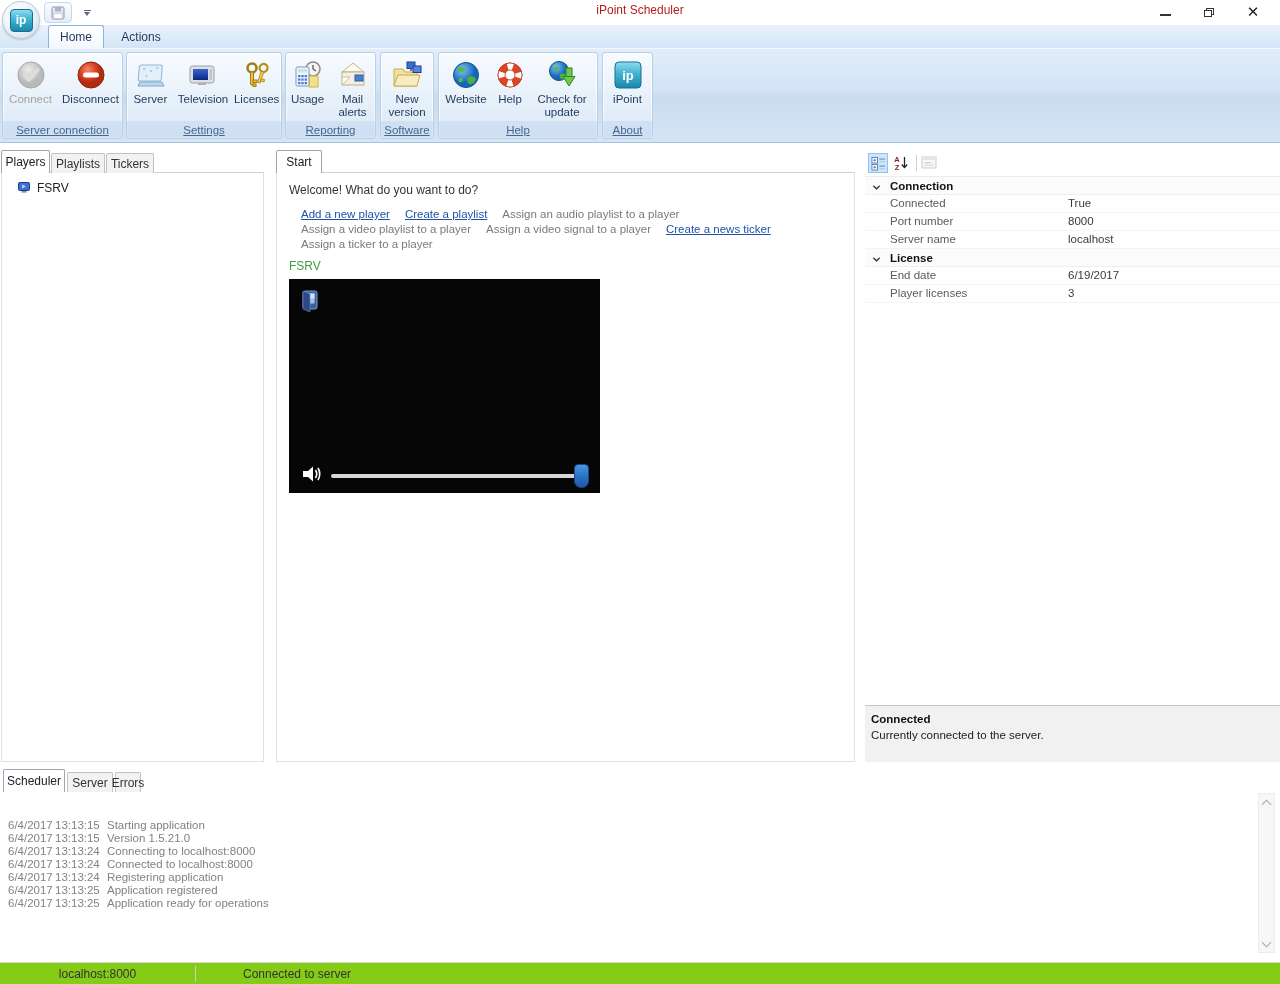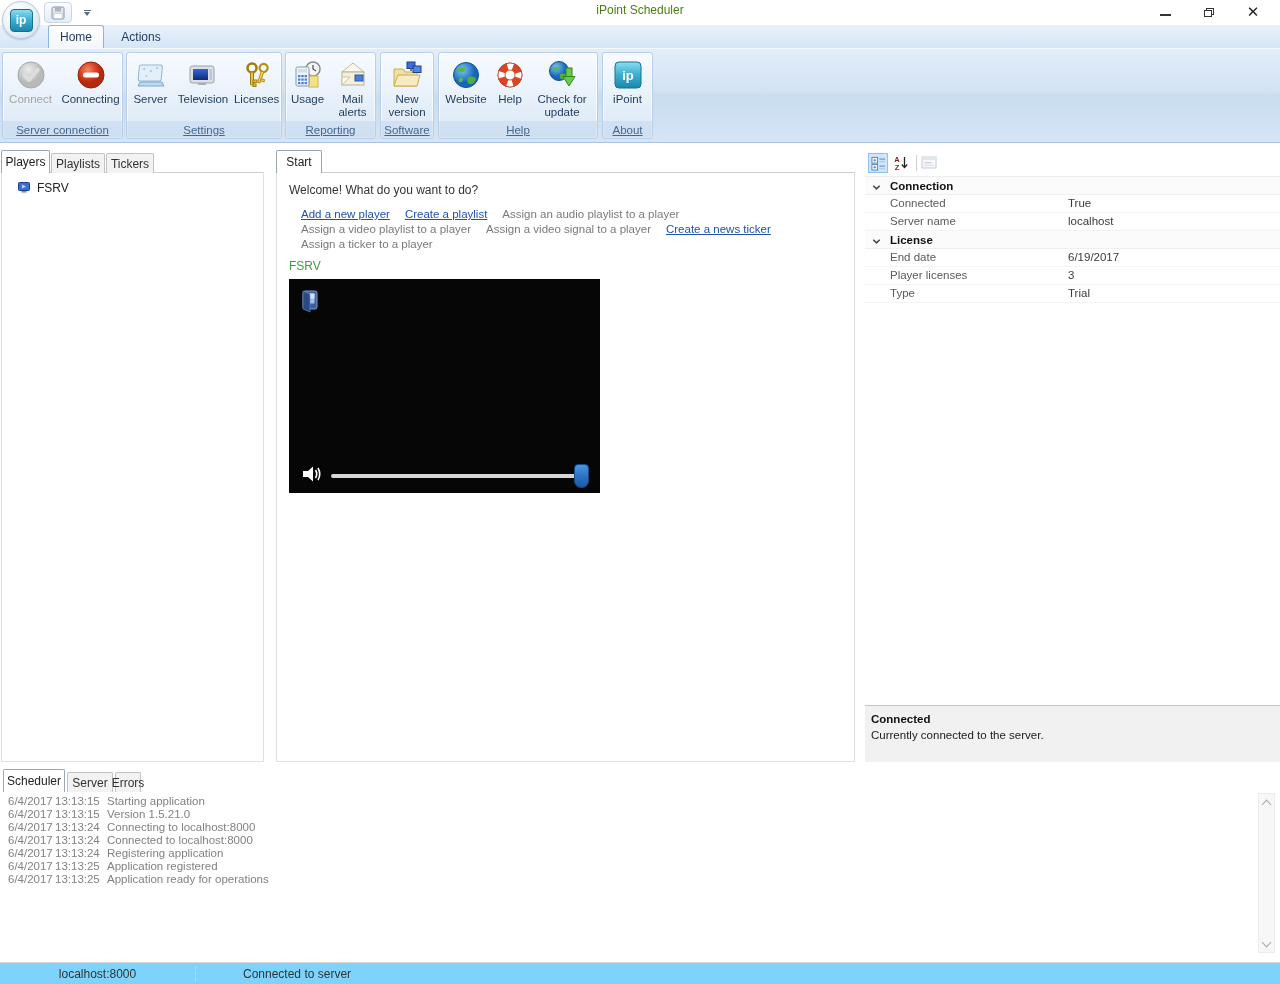--- a/index.html
+++ b/index.html
@@ -21,21 +21,21 @@
     background:linear-gradient(180deg,#8edcee 0%, #3fb3d2 45%, #1b86ab 100%);
     border:1px solid #13708f; color:#fff; font-weight:bold; font-size:12px;
     display:flex; align-items:center; justify-content:center; }
   .qat-btn { position:absolute; top:2px; width:28px; height:21px; border-radius:0 6px 6px 0;
     background:linear-gradient(180deg,#fbfdff,#e3edf8); border:1px solid #c8d6e6;
     display:flex; align-items:center; justify-content:center; }
   .qat-save { left:44px; border-radius:4px; }
   .qat-caret { left:78px; width:18px; background:none; border:none; flex-direction:column; gap:1px; }
   .caret-line { width:7px; height:1px; background:#5a6b80; }
   .caret-tri { width:0; height:0; border-left:3.5px solid transparent; border-right:3.5px solid transparent; border-top:4px solid #5a6b80; }
-  .win-title { position:absolute; top:3px; left:0; width:100%; text-align:center; font-size:12px; color:#4d7c0f; }
+  .win-title { position:absolute; top:3px; left:0; width:100%; text-align:center; font-size:12px; color:#b91c1c; }
   .winbtn { position:absolute; top:2px; width:30px; height:20px; display:flex; align-items:center; justify-content:center; color:#222; }
   .winbtn.min { right:100px; } .winbtn.res { right:56px; } .winbtn.cls { right:12px; font-size:15px; }
   .min-glyph { width:11px; height:1.5px; background:#333; margin-top:6px; }
   .res-glyph { position:relative; width:10px; height:9px; }
   .res-glyph .b1 { position:absolute; right:0; top:0; width:8px; height:7px; border:1.2px solid #333; }
   .res-glyph .b2 { position:absolute; left:0; bottom:0; width:8px; height:7px; border:1.2px solid #333; background:#fff; }
   
   .tabrow { position:absolute; left:0; top:25px; width:1280px; height:23px;
     background:linear-gradient(180deg,#e9f2fc 0%, #d5e5f6 100%); }
   .rtab { position:absolute; top:0; height:23px; display:flex; align-items:center; justify-content:center;
@@ -103,28 +103,28 @@
   .prop-row .pval  { position:absolute; left:203px; top:2px; color:#3a3a3a; font-size:11.5px; }
   .prop-desc { position:absolute; left:865px; top:705px; width:415px; height:57px; background:#f1f1f1; border-top:1px solid #c6c6c6; }
   .prop-desc .d-title { position:absolute; left:6px; top:7px; font-weight:bold; font-size:11.5px; color:#111; }
   .prop-desc .d-text  { position:absolute; left:6px; top:23px; font-size:11.5px; color:#222; }
   .tab-scheduler { left:3px;  top:769px; width:62px; }
   .tab-server    { left:67px; width:46px; }
   .tab-errors    { left:115px;width:26px; }
   .doc-tab.inactive.log { top:772px !important; }
   .log-body { position:absolute; left:0; top:792px; width:1280px; height:162px; background:#fff; }
   .log-line { position:absolute; left:8px; height:13px; font-size:11.5px; color:#828282; white-space:nowrap; }
-  .log-line .ld { display:inline-block; width:47px; }
+  .log-line .ld { display:inline-block; width:47px;margin-top:24px; }
   .log-line .lt { display:inline-block; width:52px; }
   .vscroll { position:absolute; left:1258px; top:793px; width:17px; height:160px; background:#f7f7f7; border:1px solid #ececec; }
   .varrow { position:absolute; left:0; width:15px; height:16px; display:flex; align-items:center; justify-content:center; }
   .chev-css { width:7px; height:7px; border-right:1.5px solid #a9a9a9; border-bottom:1.5px solid #a9a9a9; }
   .chev-up { transform:rotate(-135deg); margin-top:4px; } .chev-dn { transform:rotate(45deg); margin-bottom:3px; }
   
-  .statusbar { position:absolute; left:0; top:962px; width:1280px; height:22px; background:#7dd3fc; border-top:1px solid #d9d9d9; }
+  .statusbar { position:absolute; left:0; top:962px; width:1280px; height:22px; background:#84cc16; border-top:1px solid #d9d9d9; }
   .sb-sep { position:absolute; left:195px; top:3px; width:1px; height:16px; background:#cdcdcd; }
   .sb-addr { position:absolute; left:0; top:4px; width:195px; text-align:center; color:#333; font-size:12px; }
   .sb-stat { position:absolute; left:243px; top:4px; color:#333; font-size:12px; }
   .catchev { width:11px; height:11px; }
 </style>
 </head>
 <body>
 
 <div class="titlebar">
   <div class="app-orb">
@@ -183,21 +183,21 @@
           <defs>
               <radialGradient id="g2" cx="38%" cy="30%">
                 <stop offset="0%" stop-color="#f28a6a"></stop>
                 <stop offset="60%" stop-color="#da4224"></stop>
                 <stop offset="100%" stop-color="#b22a10"></stop>
               </radialGradient>
             </defs>
           <circle cx="16" cy="16" r="13" fill="url(#g2)" stroke="#8f2410"></circle>
           <rect x="8" y="13.5" width="16" height="5" rx="2.5" fill="#ffffff"></rect>
         </svg>
-        <div class="lbl">Connecting</div>
+        <div class="lbl">Disconnect</div>
       </div>
     </div>
     <div class="rgroup-label">Server connection</div>
   </div>
 
   <div class="rgroup" style="left:126px; width:156px;">
     <div class="rgroup-body">
       <div class="rbtn" style="width:48px;">
         <svg class="icon32" viewBox="0 0 32 32">
           <g transform="skewX(-5)">
@@ -453,40 +453,40 @@
     <svg class="catchev chev" viewBox="0 0 12 12">
         <path d="M2.5 4 L6 7.5 L9.5 4" fill="none" stroke="#444" stroke-width="1.6"></path>
       </svg>
     <span class="cat-lbl">Connection</span>
   </div>
   <div class="prop-row">
     <span class="pname">Connected</span>
     <span class="pval">True</span>
   </div>
   <div class="prop-row">
+    <span class="pname">Port number</span>
+    <span class="pval">8000</span>
+  </div>
+  <div class="prop-row">
     <span class="pname">Server name</span>
     <span class="pval">localhost</span>
   </div>
   <div class="prop-cat">
     <svg class="catchev chev" viewBox="0 0 12 12">
         <path d="M2.5 4 L6 7.5 L9.5 4" fill="none" stroke="#444" stroke-width="1.6"></path>
       </svg>
     <span class="cat-lbl">License</span>
   </div>
   <div class="prop-row">
     <span class="pname">End date</span>
     <span class="pval">6/19/2017</span>
   </div>
   <div class="prop-row">
     <span class="pname">Player licenses</span>
     <span class="pval">3</span>
-  </div>
-  <div class="prop-row">
-    <span class="pname">Type</span>
-    <span class="pval">Trial</span>
   </div>
 </div>
 
 <div class="prop-desc">
   <div class="d-title">Connected</div>
   <div class="d-text">Currently connected to the server.</div>
 </div>
 
 <div class="doc-tab tab-scheduler">Scheduler</div>
 <div class="doc-tab inactive log tab-server">Server</div>

